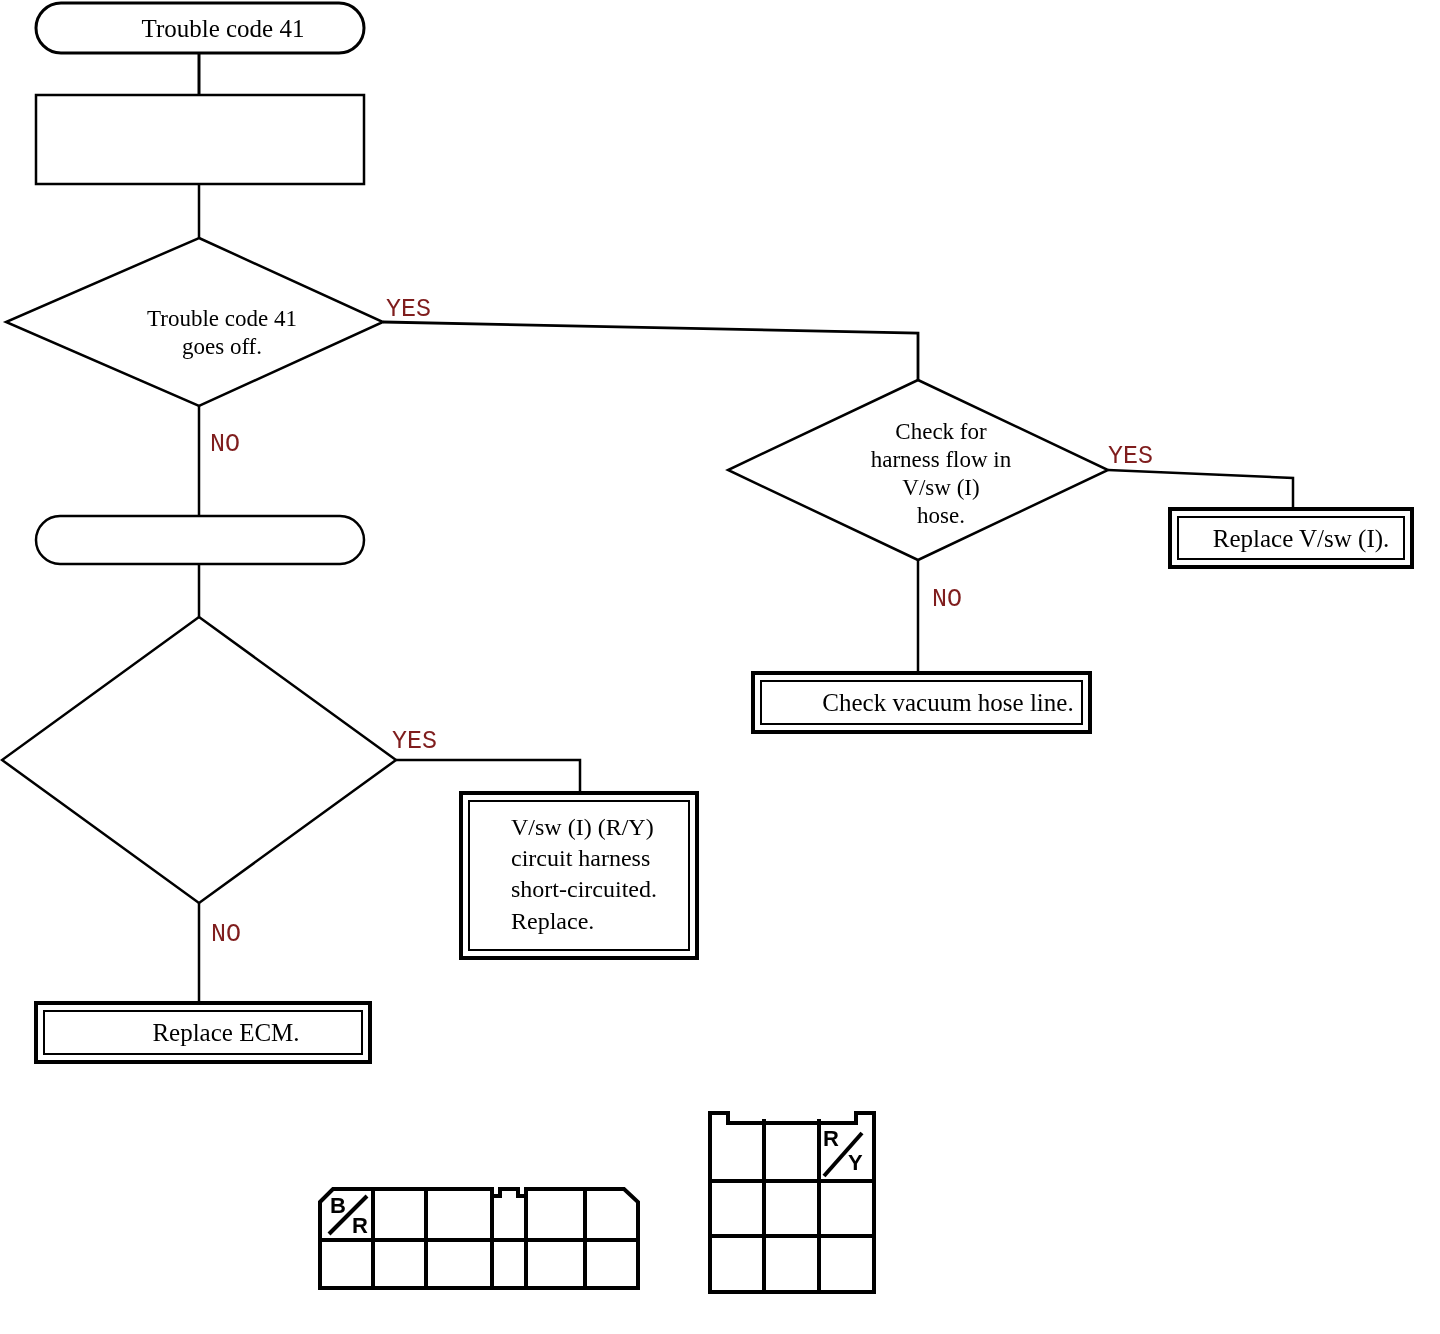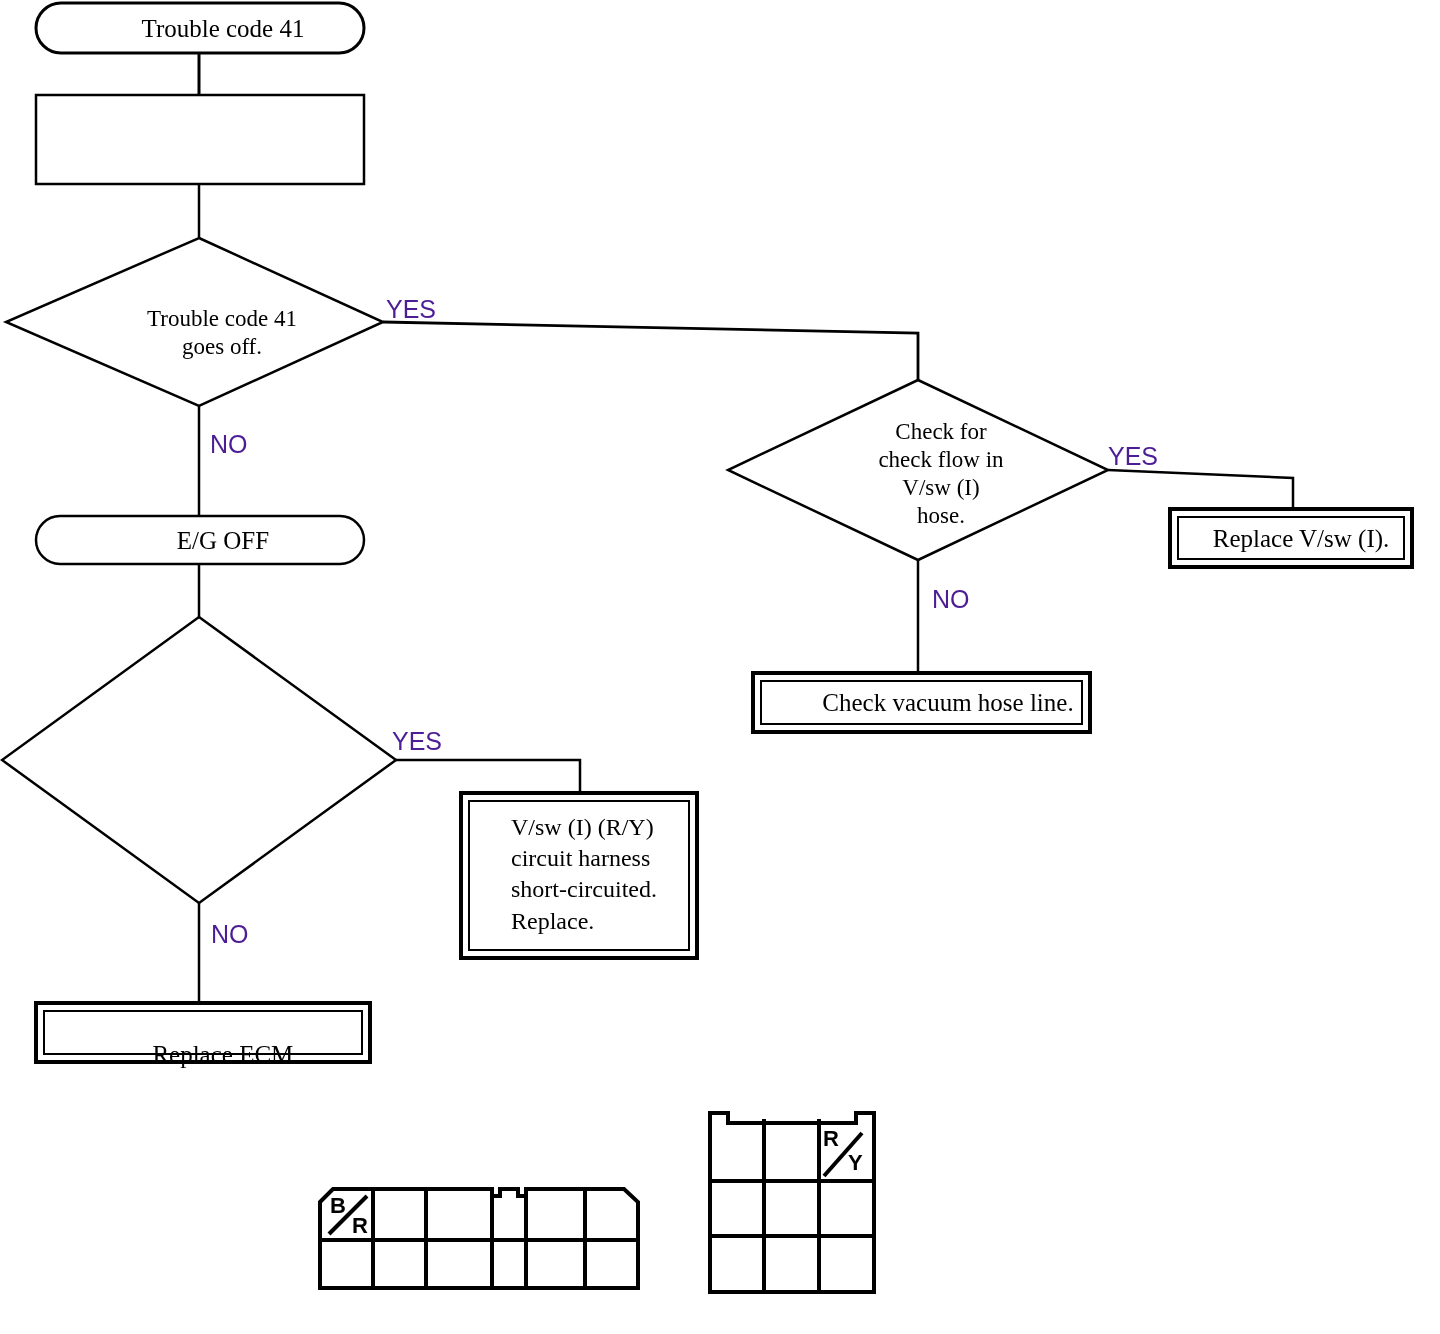--- a/index.html
+++ b/index.html
@@ -37,22 +37,22 @@
   }
   .t-terminal  { font-size: 25px; }
   .t-process   { font-size: 25px; }
   .t-decision  { font-size: 23px; }
   .t-decision-big { font-size: 22px; line-height: 1.18; }
   .t-result    { font-size: 25px; }
   .t-result-multi { font-size: 24px; text-align: left; line-height: 1.30; }
   .branch-label {
     position: absolute;
     font-size: 25px;
-    font-family: Liberation Sans, sans-serif;
-    color: #4c1d95;
+    font-family: Liberation Mono, monospace;
+    color: #7f1d1d;
   }
   .pin-label {
     position: absolute;
     font-family: "Liberation Sans", "DejaVu Sans", sans-serif;
     font-weight: bold;
     font-size: 22px;
     color: #000;
     line-height: 1.0;
   }
 </style>
@@ -139,44 +139,43 @@
 
   <div class="node-text t-terminal" style="left:36px; top:14px; width:328px;">Trouble code 41</div>
 
 
   <div class="node-text t-decision" style="left:59px; top:305px; width:280px;">Trouble code 41
 goes off.</div>
 
   <div class="branch-label" style="left:386px; top:295px;">YES</div>
   <div class="branch-label" style="left:210px; top:430px;">NO</div>
 
-  <div class="node-text t-terminal" style="left:36px; top:526px; width:328px;">E/G OFF</div>
 
 
   <div class="branch-label" style="left:392px; top:727px;">YES</div>
   <div class="branch-label" style="left:211px; top:920px;">NO</div>
 
   <div class="node-text t-decision" style="left:788px; top:418px; width:260px;">Check for
-check flow in
+harness flow in
 V/sw (I)
 hose.</div>
 
   <div class="branch-label" style="left:1108px; top:442px;">YES</div>
   <div class="branch-label" style="left:932px; top:585px;">NO</div>
 
   <div class="node-text t-result" style="left:1178px; top:524px; width:200px;">Replace V/sw (I).</div>
 
   <div class="node-text t-result" style="left:761px; top:688px; width:328px;">Check vacuum hose line.</div>
 
   <div class="node-text t-result-multi" style="left:488px; top:812px; width:205px;">V/sw (I) (R/Y)
 circuit harness
 short-circuited.
 Replace.</div>
 
-  <div class="node-text t-result" style="left:44px; top:1018px; width:318px;margin-top:22px;">Replace ECM.</div>
+  <div class="node-text t-result" style="left:44px; top:1018px; width:318px;">Replace ECM.</div>
 
   <div class="pin-label" style="left:330px; top:1195px;">B</div>
   <div class="pin-label" style="left:352px; top:1215px;">R</div>
 
   <div class="pin-label" style="left:823px; top:1128px;">R</div>
   <div class="pin-label" style="left:848px; top:1152px;">Y</div>
 
 </div>
 
 </body></html>

